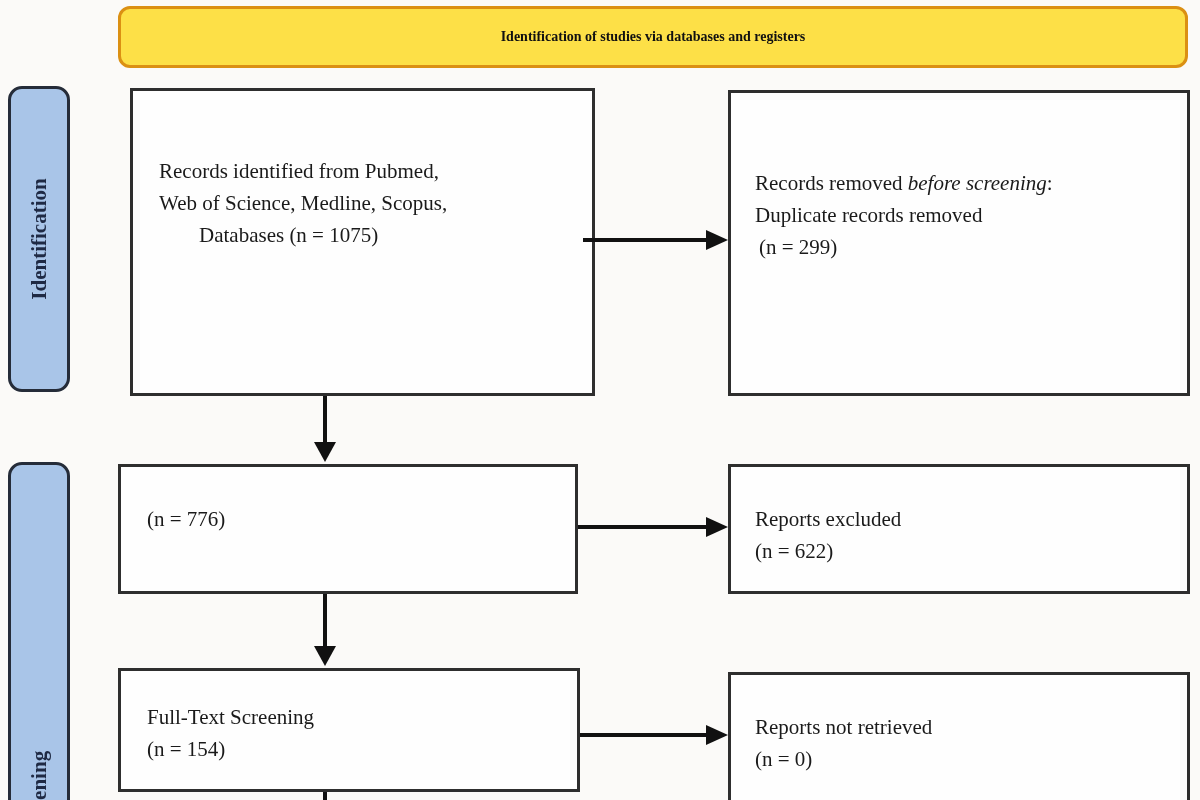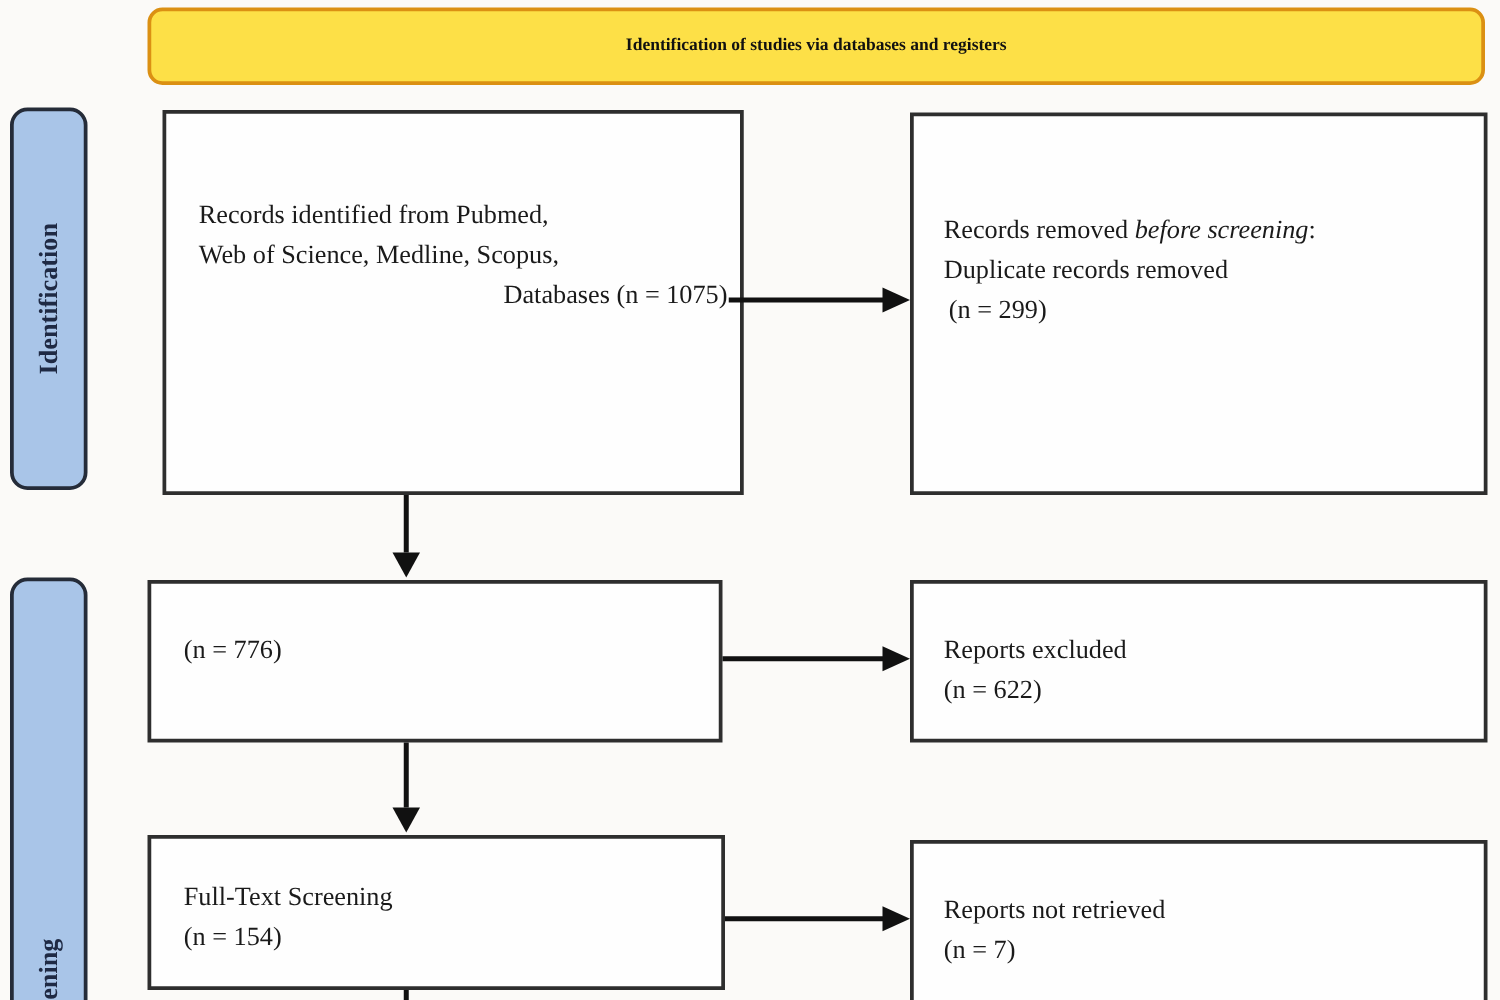--- a/index.html
+++ b/index.html
@@ -42,21 +42,21 @@
   .stage-2 { top: 462px; height: 666px; }
 
   
   .fbox {
     background: #FEFEFE;
     border: 3px solid #2E2E2E;
     box-sizing: border-box;
     font-size: 21px; line-height: 32px;
   }
   .fbox .line { white-space: nowrap; }
-  .indent-40 { padding-left: 40px; text-align: right; }
+  .indent-40 { padding-left: 40px; }
   .indent-4  { padding-left: 4px; }
   .ital { font-style: italic; }
 
   .box-1 { left: 118px; top: 88px;  width: 465px; height: 308px; padding: 64px 10px 0 26px; margin-left: 12px; }
   .box-2 { left: 728px; top: 90px;  width: 462px; height: 306px; padding: 74px 10px 0 24px; }
   .box-3 { left: 118px; top: 464px; width: 460px; height: 130px; padding: 36px 10px 0 26px; }
   .box-4 { left: 728px; top: 464px; width: 462px; height: 130px; padding: 36px 10px 0 24px; }
   .box-5 { left: 118px; top: 668px; width: 462px; height: 124px; padding: 30px 10px 0 26px; }
   .box-6 { left: 728px; top: 672px; width: 462px; height: 140px; padding: 36px 10px 0 24px; }
 
@@ -110,21 +110,21 @@
   <div class="line">(n = 622)</div>
 </div>
 
 <div class="abs fbox box-5">
   <div class="line">Full-Text Screening</div>
   <div class="line">(n = 154)</div>
 </div>
 
 <div class="abs fbox box-6">
   <div class="line">Reports not retrieved</div>
-  <div class="line">(n = 7)</div>
+  <div class="line">(n = 0)</div>
 </div>
 
 <div class="abs aline" style="left:583px; top:238px; width:125px; height:4px;"></div>
 <div class="abs ah-right" style="left:706px; top:230px;"></div>
 
 <div class="abs aline" style="left:323px; top:396px; width:4px; height:46px;"></div>
 <div class="abs ah-down" style="left:314px; top:442px;"></div>
 
 <div class="abs aline" style="left:578px; top:525px; width:130px; height:4px;"></div>
 <div class="abs ah-right" style="left:706px; top:517px;"></div>

